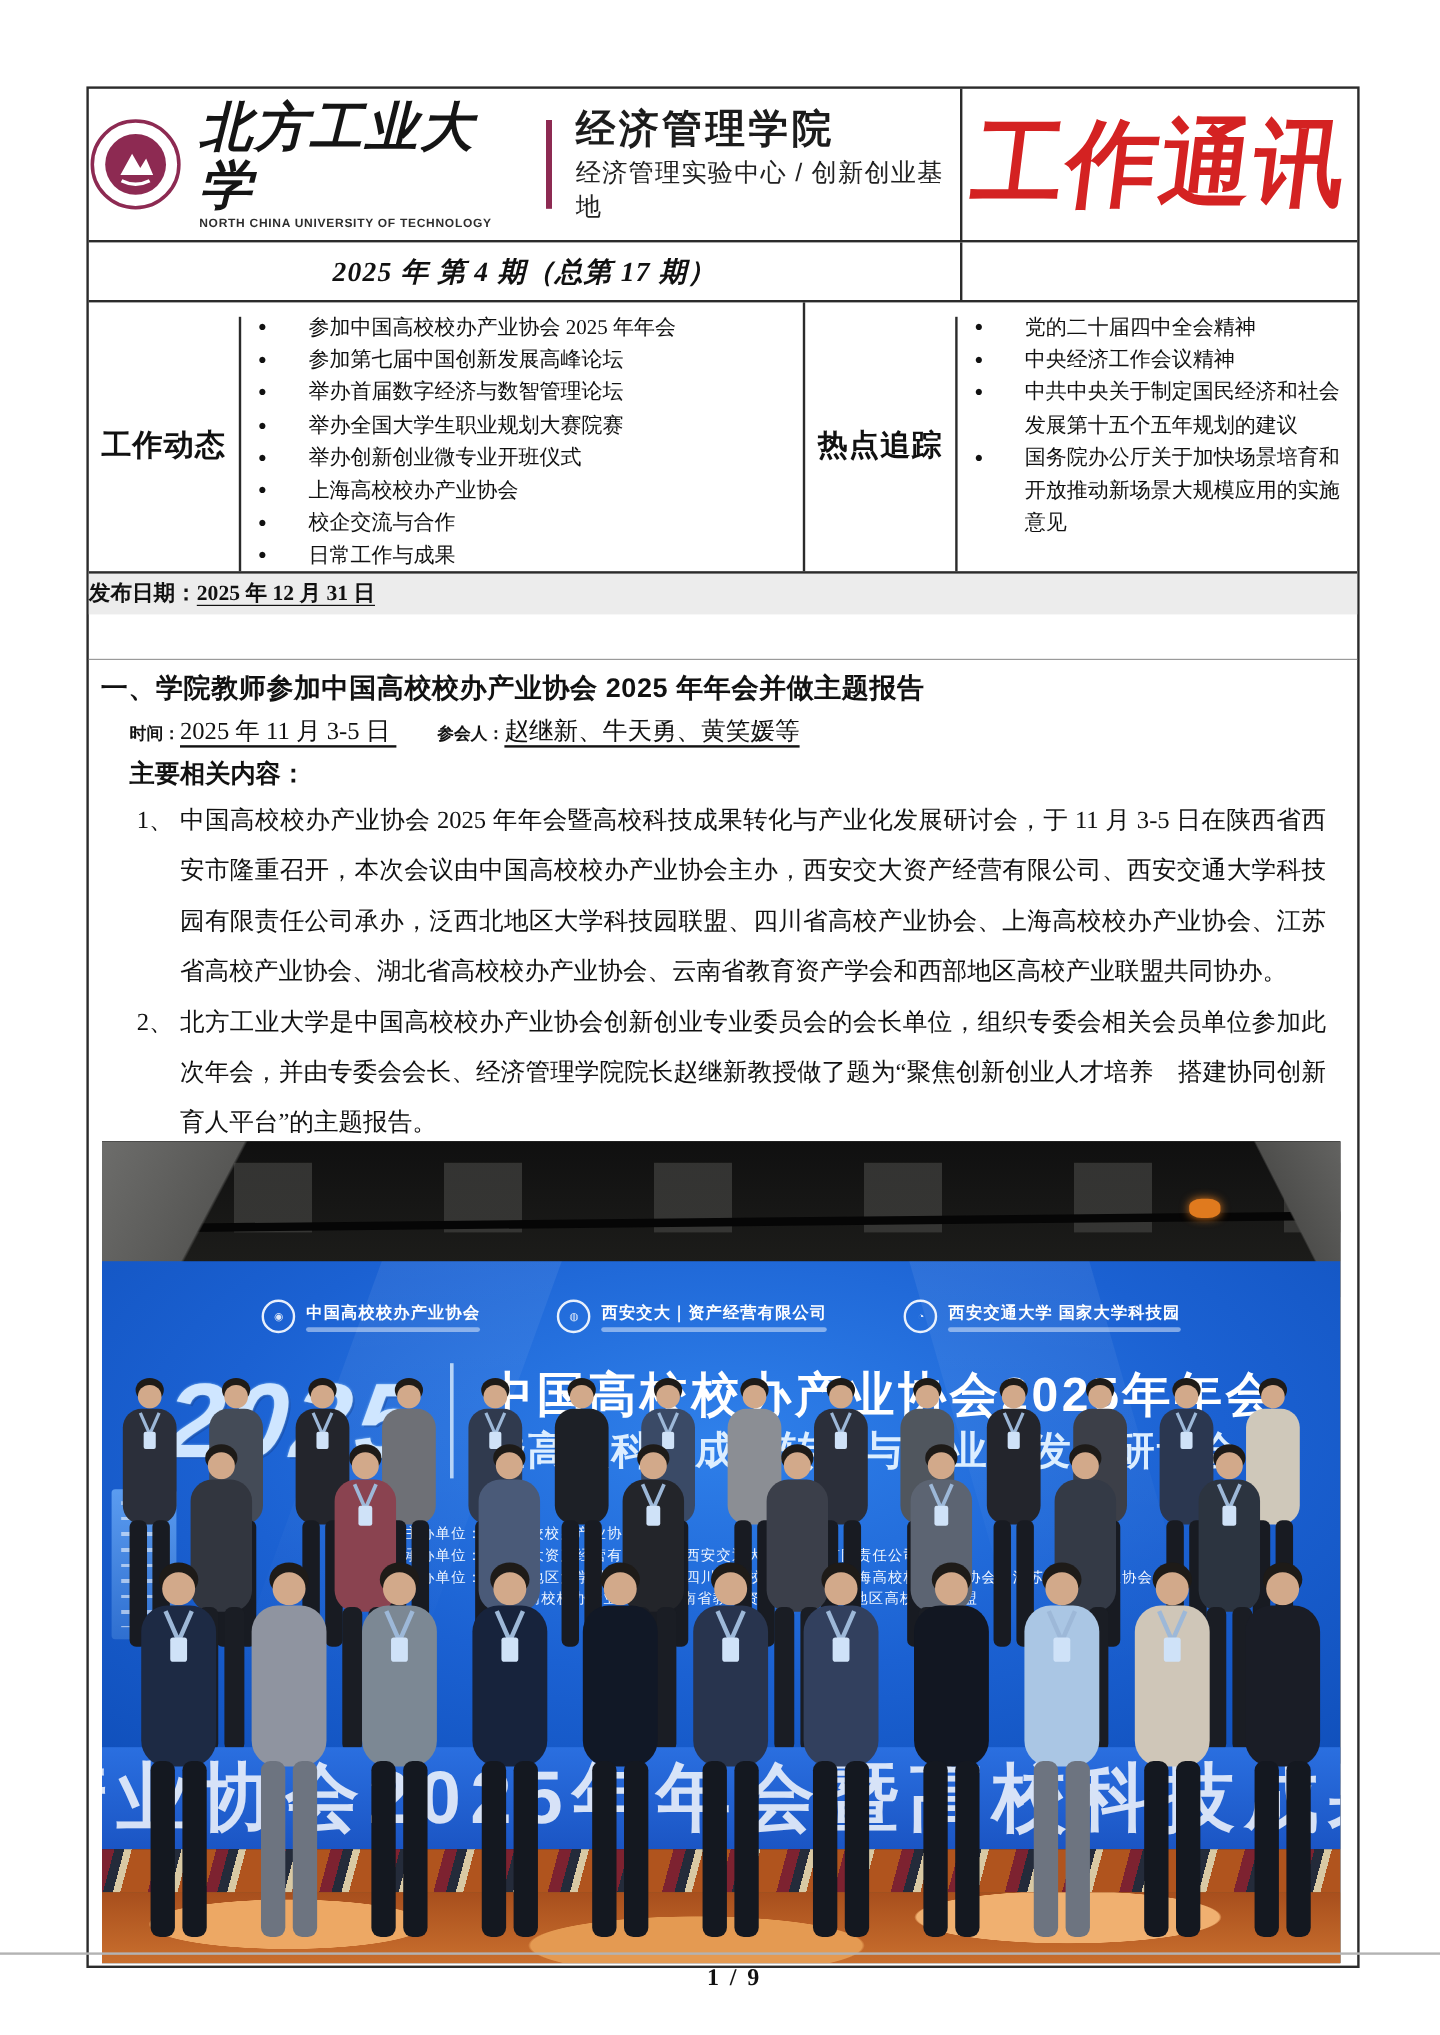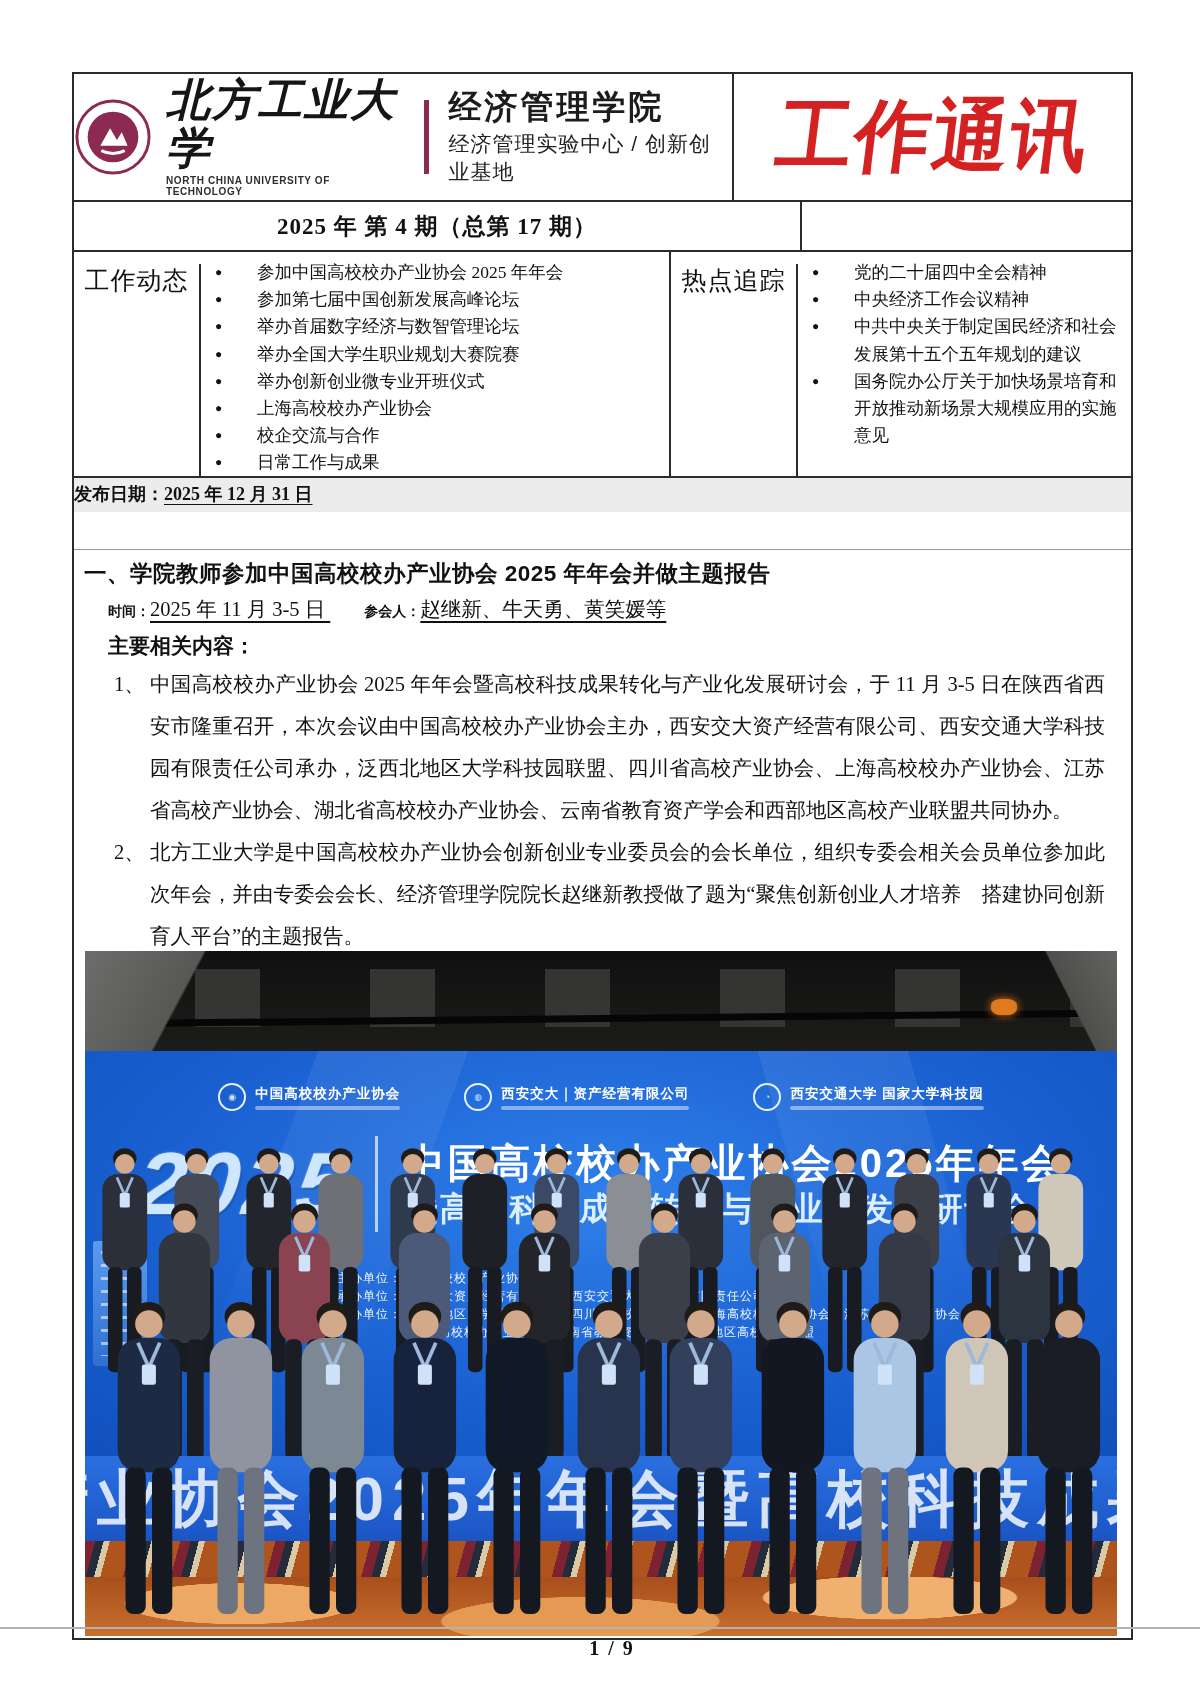--- a/index.html
+++ b/index.html
@@ -4,47 +4,47 @@
 <style>
   html,body{margin:0;padding:0;background:#fff;}
   .page{position:relative;width:1200px;height:1696px;background:#fff;overflow:hidden;
         font-family:"Liberation Serif","DejaVu Serif",serif;color:#111;}
   .frame{position:absolute;left:72px;top:72px;width:1061px;border:2px solid #2b2b2b;box-sizing:border-box;background:#fff;}
   .row{display:flex;box-sizing:border-box;}
   .cell{box-sizing:border-box;}
 
   
   .head-row{height:126px;}
-  .head-left{width:660px;border-right:2px solid #2b2b2b;display:flex;align-items:center;justify-content:center;}
+  .head-left{width:728px;border-right:2px solid #2b2b2b;display:flex;align-items:center;justify-content:center;}
   .head-right{flex:1;display:flex;align-items:center;justify-content:center;}
   .brand{display:flex;align-items:center;gap:14px;}
   .seal{width:78px;height:78px;flex:none;}
   .uni-cn{font-size:44px;font-weight:800;font-style:italic;letter-spacing:2px;color:#151515;
           font-family:"Liberation Serif","DejaVu Serif",serif;line-height:48px;}
   .uni-en{font-size:10px;font-weight:700;letter-spacing:0.6px;color:#2e2e2e;margin-top:2px;
           font-family:"Liberation Sans","DejaVu Sans",sans-serif;}
   .vbar{width:5px;height:74px;background:#8d2a52;margin:0 6px;}
   .college-cn{font-size:33px;font-weight:900;letter-spacing:3px;color:#1c1c1c;
               font-family:"Liberation Sans","DejaVu Sans",sans-serif;line-height:38px;}
   .college-sub{font-size:21px;color:#222;margin-top:4px;letter-spacing:1px;
                font-family:"Liberation Sans","DejaVu Sans",sans-serif;}
   .masthead-text{font-size:76px;font-weight:900;color:#d42222;letter-spacing:2px;
                  font-family:"Liberation Sans","DejaVu Sans",sans-serif;
                  transform:skewX(-7deg) scaleY(1.04);white-space:nowrap;}
 
   
   .issue-row{height:50px;border-top:2px solid #2b2b2b;}
   .issue-left{width:728px;border-right:2px solid #2b2b2b;display:flex;align-items:center;justify-content:center;
-              font-size:23px;font-weight:800;letter-spacing:1px;}
+              font-size:23px;font-weight:800;letter-spacing:1px;font-style:italic;}
   .issue-right{flex:1;}
 
   
   .summary-row{height:226px;border-top:2px solid #2b2b2b;}
-  .sum-label{width:127px;border-right:2px solid #2b2b2b;display:flex;align-items:flex-start;justify-content:center;
-             font-size:25px;font-weight:400;font-family:"Liberation Sans","DejaVu Sans",sans-serif;letter-spacing:1px;margin-top:12px;}
+  .sum-label{width:127px;border-right:2px solid #2b2b2b;display:flex;align-items:center;justify-content:center;
+             font-size:25px;font-weight:700;font-family:"Liberation Sans","DejaVu Sans",sans-serif;letter-spacing:1px;margin-top:12px;}
   .sum-list{width:470px;border-right:2px solid #2b2b2b;padding:7px 4px 0 14px;}
   .sum-list.right{flex:1;border-right:none;}
   .li{display:flex;line-height:27.2px;font-size:17.5px;}
   .li .b{width:42px;flex:none;font-size:12px;}
   .li .t{flex:1;}
   .sum-list.right .li{line-height:27.2px;}
 
   
   .publish-row{height:34px;border-top:2px solid #2b2b2b;background:#ececec;display:block;
                text-align:left;line-height:32px;padding-right:8px;}

